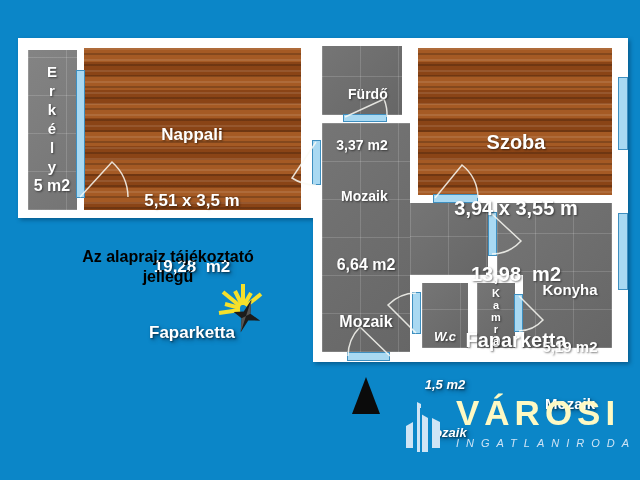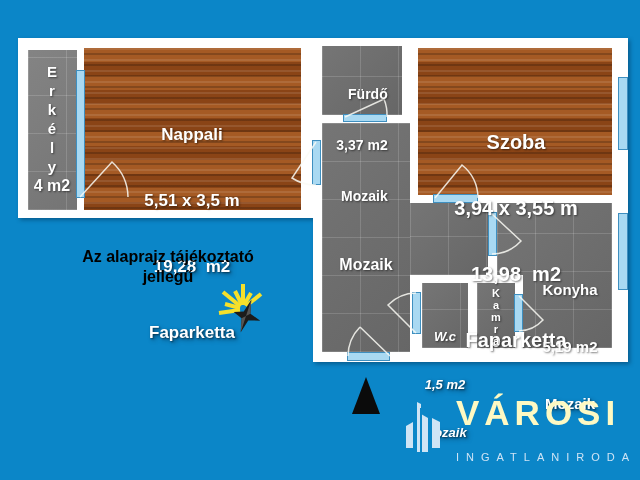--- a/index.html
+++ b/index.html
@@ -65,21 +65,21 @@
     border-right:14px solid transparent;
     border-bottom:37px solid #0b0b0b;
   }
   
   .logo { position:absolute; left:404px; top:394px; display:flex; align-items:flex-start; }
   .logo-text { margin-left:10px; }
   .logo-brand {
     color:#fef9c3; font-weight:bold; font-size:35px; line-height:38px; letter-spacing:5px;
   }
   .logo-sub {
-    color:#cfe4f5; font-size:11px; letter-spacing:7px; margin-top:19px;
+    color:#cfe4f5; font-size:11px; letter-spacing:7px; margin-top:5px;font-style:italic;
   }
   svg { display:block; }
 </style>
 </head>
 <body>
 
 <div class="stage">
 
   <div class="canvas-wrap">
 
@@ -121,21 +121,21 @@
         <path d="M 390 356 L 360 327 M 348 356 A 42 42 0 0 1 360 327"></path>
       </g>
     </svg>
 
     <div class="lbl lbl-erkely-v">E
 r
 k
 é
 l
 y</div>
-    <div class="lbl lbl-erkely-a">4 m2</div>
+    <div class="lbl lbl-erkely-a">5 m2</div>
 
     <div class="lbl lbl-nappali">
       <div>Nappali</div>
       <div>5,51 x 3,5 m</div>
       <div>19,28  m2</div>
       <div>Faparketta</div>
     </div>
 
     <div class="lbl lbl-furdo">
       <div>Fürdő</div>
@@ -144,20 +144,21 @@
     </div>
 
     <div class="lbl lbl-szoba">
       <div>Szoba</div>
       <div>3,94 x 3,55 m</div>
       <div>13,98  m2</div>
       <div>Faparketta</div>
     </div>
 
     <div class="lbl lbl-kozlekedo">
+      <div>6,64 m2</div>
       <div>Mozaik</div>
     </div>
 
     <div class="lbl lbl-wc">
       <div>W.c</div>
       <div>1,5 m2</div>
       <div>Mozaik</div>
     </div>
 
     <div class="lbl lbl-kamra-v">K

